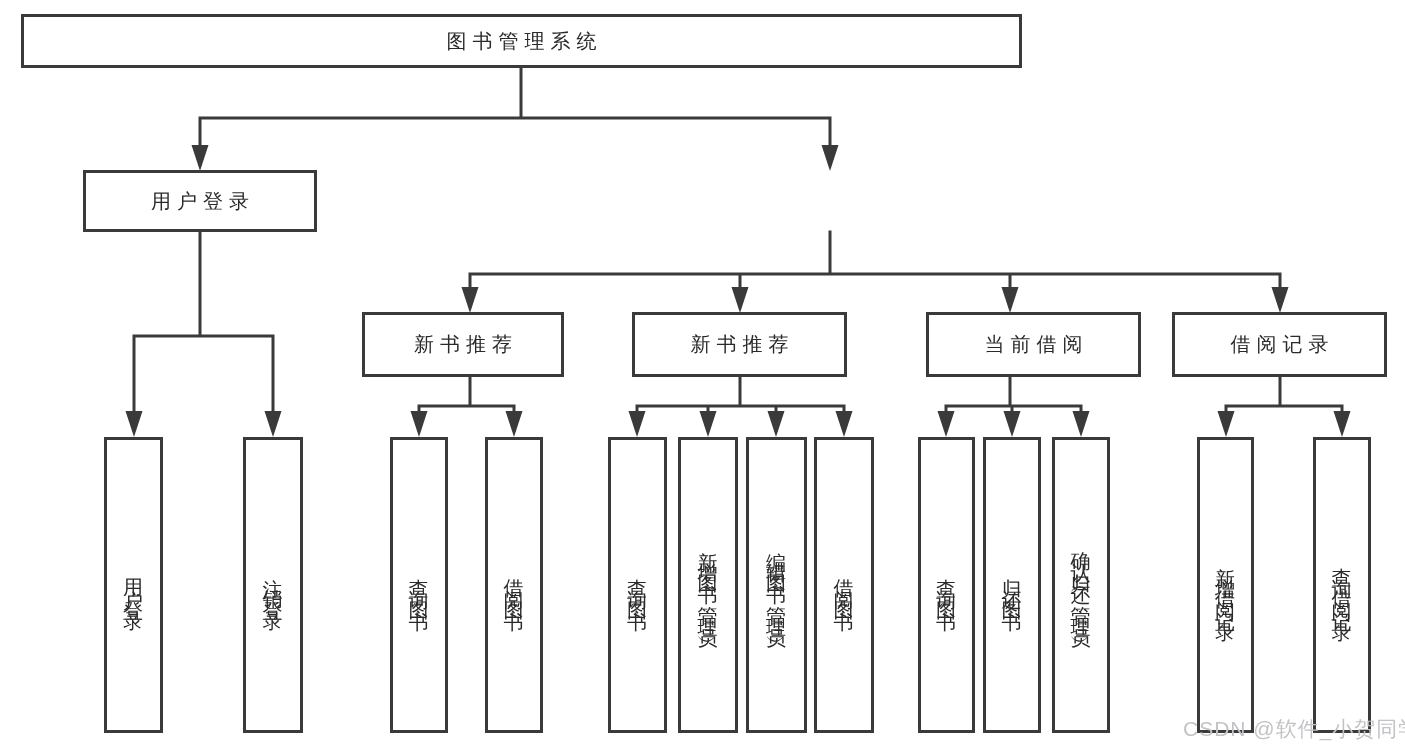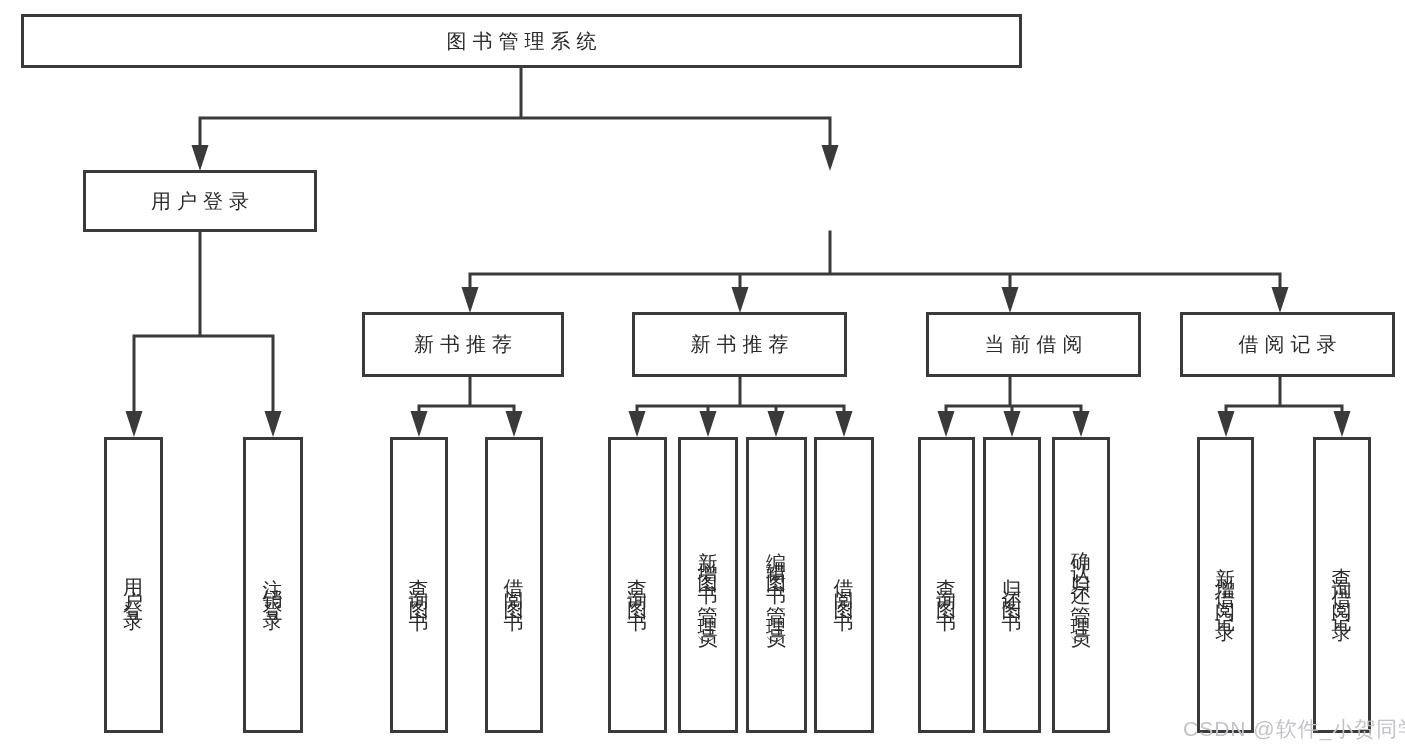--- a/index.html
+++ b/index.html
@@ -84,21 +84,21 @@
   </div>
 
   <div class="node-h" style="left:632px;top:312px;width:215px;height:65px;">
     <span>新书推荐</span>
   </div>
 
   <div class="node-h" style="left:902px;top:312px;width:215px;height:65px;margin-left:24px;">
     <span>当前借阅</span>
   </div>
 
-  <div class="node-h" style="left:1172px;top:312px;width:215px;height:65px;margin-left:8px;">
+  <div class="node-h" style="left:1172px;top:312px;width:215px;height:65px;">
     <span>借阅记录</span>
   </div>
 
   <div class="node-v" style="left:104px;top:437px;width:59px;height:296px;">
     <span class="vtext">用户登录</span>
   </div>
 
   <div class="node-v" style="left:243px;top:437px;width:60px;height:296px;">
     <span class="vtext">注销登录</span>
   </div>

